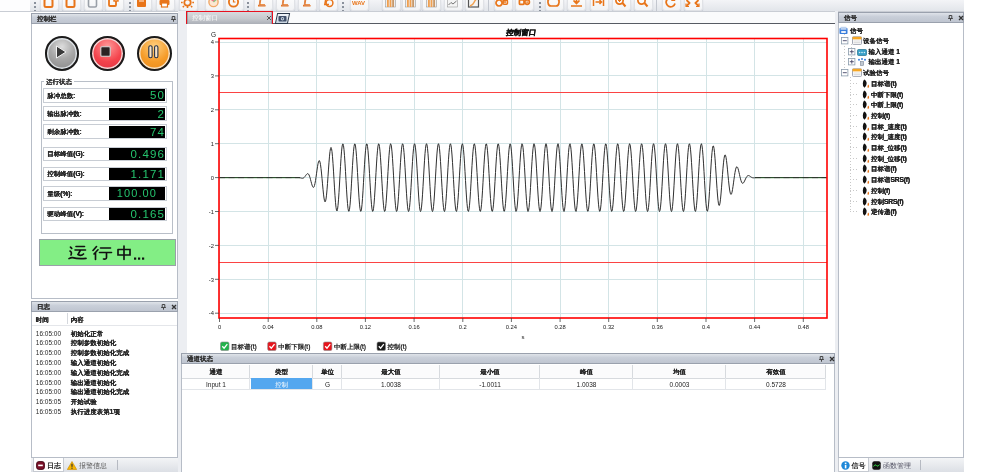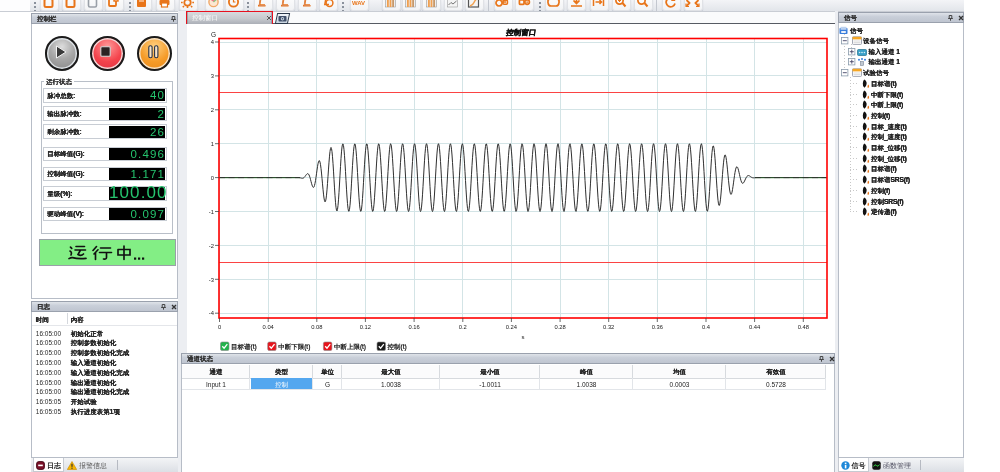--- a/index.html
+++ b/index.html
@@ -182,39 +182,39 @@
     <svg style="position:absolute;left:146.5px;top:44.6px" width="13" height="14" viewBox="0 0 13 14">
       <g stroke="#253248" stroke-width="1.1" fill="#f8e4c8">
         <rect x="1.8" y="0.8" width="3.3" height="12" rx="1.5"></rect>
         <rect x="7.6" y="0.8" width="3.3" height="12" rx="1.5"></rect>
       </g>
     </svg>
     <div style="position:absolute;left:40.5px;top:81px;width:130px;height:150.5px;border:1px solid #b9bfc8"></div>
     <div style="position:absolute;left:44px;top:77.5px;background:#fff;padding:0 2px;font-size:6.5px;color:#333" class="cj">运行状态</div>
     <div style="position:absolute;left:43px;top:88px;width:124px;height:14.7px;background:#fff;border:1px solid #c8cdd4;box-sizing:border-box"></div>
     <span style="position:absolute;left:47.3px;top:91.6px;font-size:6.5px;color:#222" class="cj">脉冲总数:</span>
-    <div style="position:absolute;left:109px;top:89.2px;width:56.4px;height:12.3px;background:#000;color:#25c46e;font-size:11.5px;letter-spacing:1.1px;line-height:12.5px;text-align:right;padding-right:0.5px;box-sizing:border-box">40</div>
+    <div style="position:absolute;left:109px;top:89.2px;width:56.4px;height:12.3px;background:#000;color:#25c46e;font-size:11.5px;letter-spacing:1.1px;line-height:12.5px;text-align:right;padding-right:0.5px;box-sizing:border-box">50</div>
     <div style="position:absolute;left:43px;top:106.3px;width:124px;height:14.7px;background:#fff;border:1px solid #c8cdd4;box-sizing:border-box"></div>
     <span style="position:absolute;left:47.3px;top:109.89999999999999px;font-size:6.5px;color:#222" class="cj">输出脉冲数:</span>
     <div style="position:absolute;left:109px;top:107.5px;width:56.4px;height:12.3px;background:#000;color:#25c46e;font-size:11.5px;letter-spacing:1.1px;line-height:12.5px;text-align:right;padding-right:0.5px;box-sizing:border-box">2</div>
     <div style="position:absolute;left:43px;top:124.4px;width:124px;height:14.7px;background:#fff;border:1px solid #c8cdd4;box-sizing:border-box"></div>
     <span style="position:absolute;left:47.3px;top:128.0px;font-size:6.5px;color:#222" class="cj">剩余脉冲数:</span>
-    <div style="position:absolute;left:109px;top:125.60000000000001px;width:56.4px;height:12.3px;background:#000;color:#25c46e;font-size:11.5px;letter-spacing:1.1px;line-height:12.5px;text-align:right;padding-right:0.5px;box-sizing:border-box">26</div>
+    <div style="position:absolute;left:109px;top:125.60000000000001px;width:56.4px;height:12.3px;background:#000;color:#25c46e;font-size:11.5px;letter-spacing:1.1px;line-height:12.5px;text-align:right;padding-right:0.5px;box-sizing:border-box">74</div>
     <div style="position:absolute;left:43px;top:146.8px;width:124px;height:14.7px;background:#fff;border:1px solid #c8cdd4;box-sizing:border-box"></div>
     <span style="position:absolute;left:47.3px;top:150.4px;font-size:6.5px;color:#222" class="cj">目标峰值(G):</span>
     <div style="position:absolute;left:109px;top:148.0px;width:56.4px;height:12.3px;background:#000;color:#25c46e;font-size:11.5px;letter-spacing:1.1px;line-height:12.5px;text-align:right;padding-right:0.5px;box-sizing:border-box">0.496</div>
     <div style="position:absolute;left:43px;top:166.5px;width:124px;height:14.7px;background:#fff;border:1px solid #c8cdd4;box-sizing:border-box"></div>
     <span style="position:absolute;left:47.3px;top:170.1px;font-size:6.5px;color:#222" class="cj">控制峰值(G):</span>
     <div style="position:absolute;left:109px;top:167.7px;width:56.4px;height:12.3px;background:#000;color:#25c46e;font-size:11.5px;letter-spacing:1.1px;line-height:12.5px;text-align:right;padding-right:0.5px;box-sizing:border-box">1.171</div>
     <div style="position:absolute;left:43px;top:186.2px;width:124px;height:14.7px;background:#fff;border:1px solid #c8cdd4;box-sizing:border-box"></div>
     <span style="position:absolute;left:47.3px;top:189.79999999999998px;font-size:6.5px;color:#222" class="cj">量级(%):</span>
-    <div style="position:absolute;left:109px;top:187.39999999999998px;width:56.4px;height:12.3px;background:#000;color:#25c46e;font-size:17px;letter-spacing:1.1px;line-height:12.5px;text-align:center;padding-right:0.5px;box-sizing:border-box">100.00</div>
+    <div style="position:absolute;left:109px;top:187.39999999999998px;width:56.4px;height:12.3px;background:#000;color:#25c46e;font-size:11px;letter-spacing:1.1px;line-height:12.5px;text-align:center;padding-right:0.5px;box-sizing:border-box">100.00</div>
     <div style="position:absolute;left:43px;top:206.7px;width:124px;height:14.7px;background:#fff;border:1px solid #c8cdd4;box-sizing:border-box"></div>
     <span style="position:absolute;left:47.3px;top:210.29999999999998px;font-size:6.5px;color:#222" class="cj">驱动峰值(V):</span>
-    <div style="position:absolute;left:109px;top:207.89999999999998px;width:56.4px;height:12.3px;background:#000;color:#25c46e;font-size:11.5px;letter-spacing:1.1px;line-height:12.5px;text-align:right;padding-right:0.5px;box-sizing:border-box">0.097</div>
+    <div style="position:absolute;left:109px;top:207.89999999999998px;width:56.4px;height:12.3px;background:#000;color:#25c46e;font-size:11.5px;letter-spacing:1.1px;line-height:12.5px;text-align:right;padding-right:0.5px;box-sizing:border-box">0.165</div>
     <div style="position:absolute;left:39px;top:239.4px;width:137px;height:27px;background:#83ee85;border:1px solid #9aa0a8;box-sizing:border-box"></div>
     <svg style="position:absolute;left:68px;top:245px" width="78" height="17" viewBox="0 0 78 17">
       <g stroke="#111" stroke-width="1.65" fill="none" stroke-linecap="round">
         <path d="M8,1.5 H16.5 M7,5 H17.5 M12.5,5 L10,9.5 Q13,11.5 15.5,9"></path>
         <path d="M2.5,2.2 l1.2,1.2 M2,6 Q4.2,7 3,10 M1,13.6 Q3,12.4 4.5,12.6 Q10,14.2 18,13.4"></path>
         <path d="M28.5,1.5 L25,5.5 M30,4.8 L26,9 M27.5,7.5 V14.5"></path>
         <path d="M32.5,3 H42.5 M31.5,7.5 H43.5 M38.5,7.5 V12.5 Q38.5,14.5 35.5,14"></path>
         <path d="M50,4.5 H62 V10 H50 V4.5 M56,1 V14.5"></path>
       </g>
       <g fill="#111">

